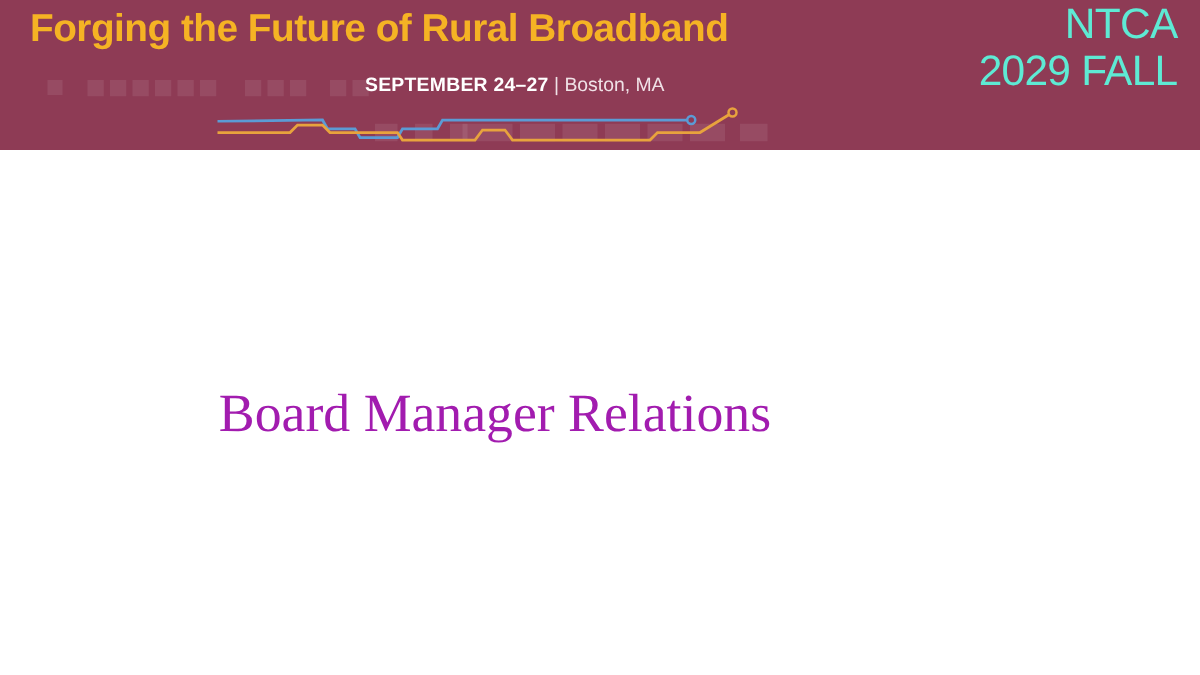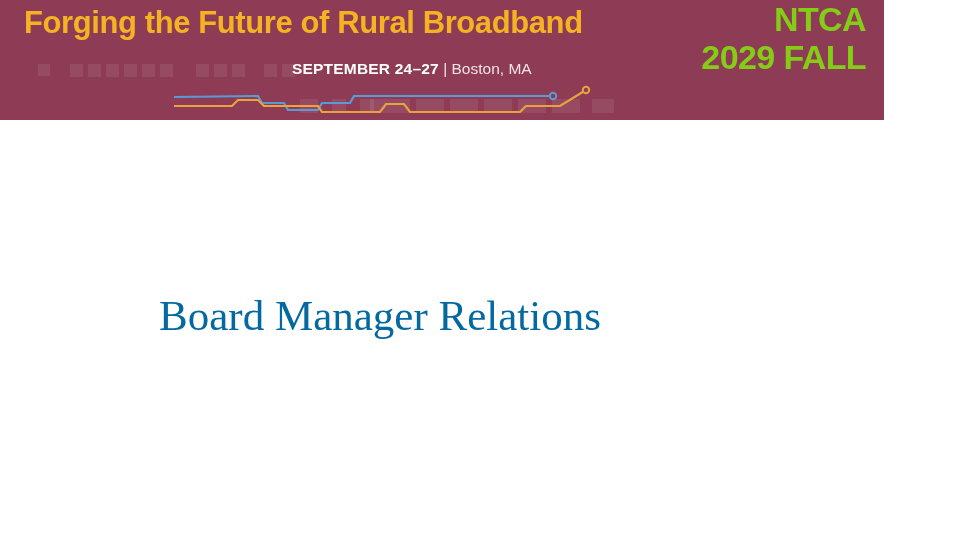--- a/index.html
+++ b/index.html
@@ -21,21 +21,21 @@
     height: 540px;
     background: #ffffff;
     overflow: hidden;
   }
 
   
   #banner {
     position: absolute;
     left: 0;
     top: 0;
-    width: 884px;
+    width: 960px;
     height: 120px;
     background: #8e3b55;
     overflow: hidden;
   }
 
   
   .deco-square {
     position: absolute;
     background: rgba(255, 255, 255, 0.085);
   }
@@ -77,23 +77,23 @@
   #banner-dateline .place {
     font-weight: normal;
     color: #f0e2e7;
   }
 
   #banner-brand {
     position: absolute;
     right: 18px;
     top: 0px;
     text-align: right;
-    color: #84cc16;
+    color: #5eead4;
     font-family: "Liberation Sans", sans-serif;
-    font-weight: bold;
+    font-weight: normal;
     font-size: 34px;
     line-height: 38px;
     letter-spacing: -0.6px;
     white-space: nowrap;
   }
   #banner-brand .brand-line { display: block; }
 
   #line-graphic {
     position: absolute;
     left: 0;
@@ -105,23 +105,23 @@
   
   #slide-title {
     position: absolute;
     left: 0;
     top: 292px;
     width: 760px;
     text-align: center;
     font-family: "Liberation Serif", "DejaVu Serif", serif;
     font-size: 43px;
     font-weight: normal;
-    color: #0369a1;
+    color: #a21caf;
     line-height: 1.12;
-    margin: 0;
+    margin: 16px;
   }
 
   #content-area {
     position: absolute;
     left: 0;
     top: 370px;
     width: 960px;
     height: 170px;
   }
 </style>

